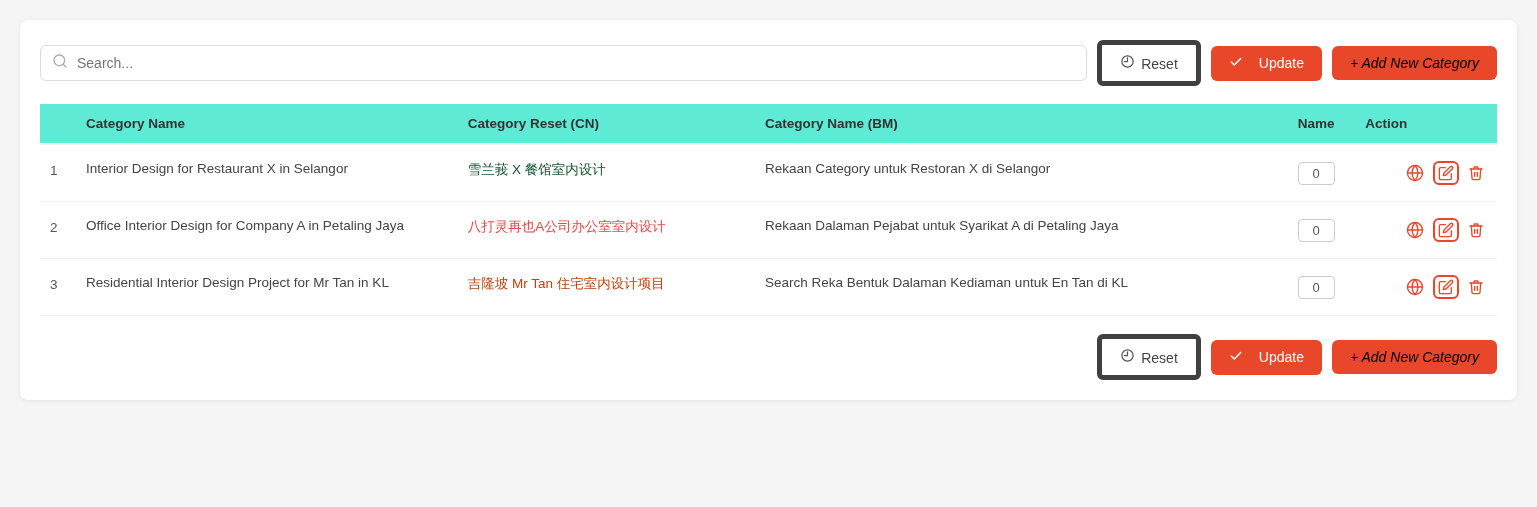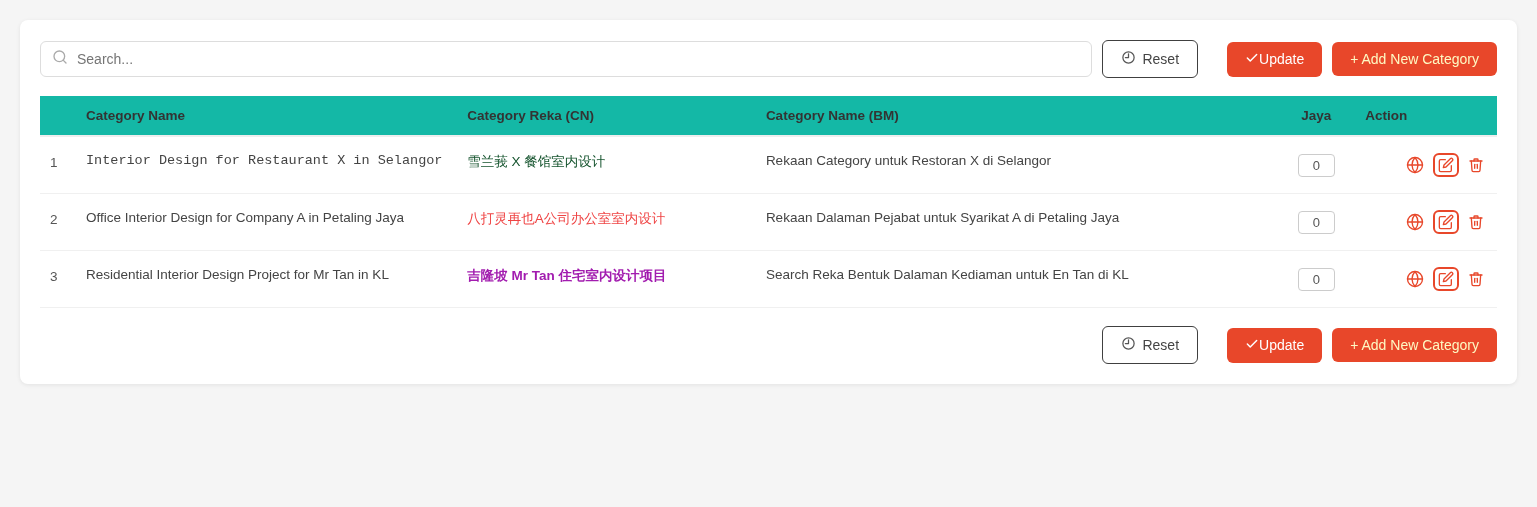--- a/index.html
+++ b/index.html
@@ -38,65 +38,65 @@
       width: 100%;
       padding: 9px 12px 9px 36px;
       border: 1px solid #ddd;
       border-radius: 6px;
       font-size: 14px;
       color: #0f172a;
       outline: none;
     }
     .btn-reset {
       display: flex;
-      align-items: center;
+      align-items: flex-end;
       gap: 6px;
       padding: 9px 18px;
-      border: 1px solid #404040;
+      border: 5px solid #404040;
       background: #fff;
       border-radius: 6px;
       cursor: pointer;
       font-size: 14px;
       color: #444;
       white-space: nowrap;
     }
     .btn-update {
       display: flex;
       align-items: center;
-      gap: 0;
+      gap: 16px;
       padding: 9px 18px;
       border: none;
       background: #e8472a;
       border-radius: 6px;
       cursor: pointer;
       font-size: 14px;
       color: #fff;
       white-space: nowrap;
-      margin-left: 19px;
     }
     .btn-add {
       display: flex;
       align-items: flex-start;
       gap: 6px;
       padding: 9px 18px;
       border: none;
       background: #e8472a;
       border-radius: 6px;
       cursor: pointer;
       font-size: 14px;
-      color: #fef9c3;
+      color: #000000;
       white-space: nowrap;
+      font-style: italic;
     }
 
     table {
       width: 100%;
       border-collapse: collapse;
     }
     thead tr {
-      background: #14b8a6;
+      background: #5eead4;
       border-bottom: 2px solid #eee;
     }
     thead th {
       padding: 12px 10px;
       text-align: left;
       font-weight: 600;
       color: #333;
       font-size: 13.5px;
     }
     thead th.col-sort { text-align: center; }
@@ -196,37 +196,37 @@
   </div>
 
   <table>
     <thead>
       <tr>
         <th style="width:36px;"></th>
         <th>
           <span>Category Name</span>
         </th>
         <th>
-          <span>Category Reka (CN)</span>
+          <span>Category Reset (CN)</span>
         </th>
         <th>
           <span>Category Name (BM)</span>
         </th>
         <th class="col-sort">
-          <span>Jaya</span>
+          <span>Name</span>
         </th>
         <th class="col-action">
           <span>Action</span>
         </th>
       </tr>
     </thead>
     <tbody id="table-body">
     <tr>
       <td class="col-num">1</td>
-      <td style="max-width:280px;font-family:Liberation Mono, monospace;">Interior Design for Restaurant X in Selangor</td>
+      <td style="max-width:280px;">Interior Design for Restaurant X in Selangor</td>
       <td style="color:#14532d;">雪兰莪 X 餐馆室内设计</td>
       <td>Rekaan Category untuk Restoran X di Selangor</td>
       <td class="col-sort">
         <span class="sort-badge">0</span>
       </td>
       <td class="col-action">
         <div class="action-icons">
           <button class="action-icon-btn" title="View">
             <svg width="18" height="18" viewBox="0 0 24 24" fill="none" stroke="#e8472a" stroke-width="1.8" stroke-linecap="round" stroke-linejoin="round">
               <circle cx="12" cy="12" r="10"></circle>
@@ -283,21 +283,21 @@
               <path d="M14 11v6"></path>
               <path d="M9 6V4a1 1 0 0 1 1-1h4a1 1 0 0 1 1 1v2"></path>
             </svg>
           </button>
         </div>
       </td>
     </tr>
         <tr>
       <td class="col-num">3</td>
       <td style="max-width:280px;">Residential Interior Design Project for Mr Tan in KL</td>
-      <td style="color:#a21caf;font-weight:bold;">吉隆坡 Mr Tan 住宅室内设计项目</td>
+      <td style="color:#c2410c;">吉隆坡 Mr Tan 住宅室内设计项目</td>
       <td>Search Reka Bentuk Dalaman Kediaman untuk En Tan di KL</td>
       <td class="col-sort">
         <span class="sort-badge">0</span>
       </td>
       <td class="col-action">
         <div class="action-icons">
           <button class="action-icon-btn" title="View">
             <svg width="18" height="18" viewBox="0 0 24 24" fill="none" stroke="#e8472a" stroke-width="1.8" stroke-linecap="round" stroke-linejoin="round">
               <circle cx="12" cy="12" r="10"></circle>
               <line x1="2" y1="12" x2="22" y2="12"></line>

